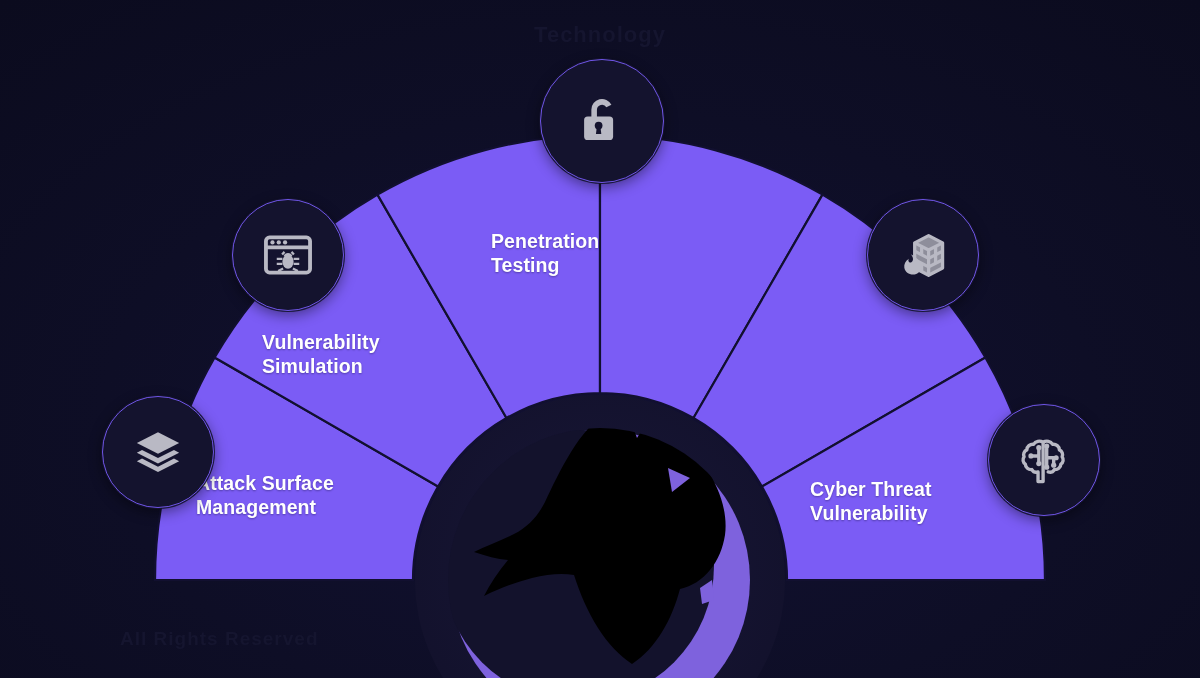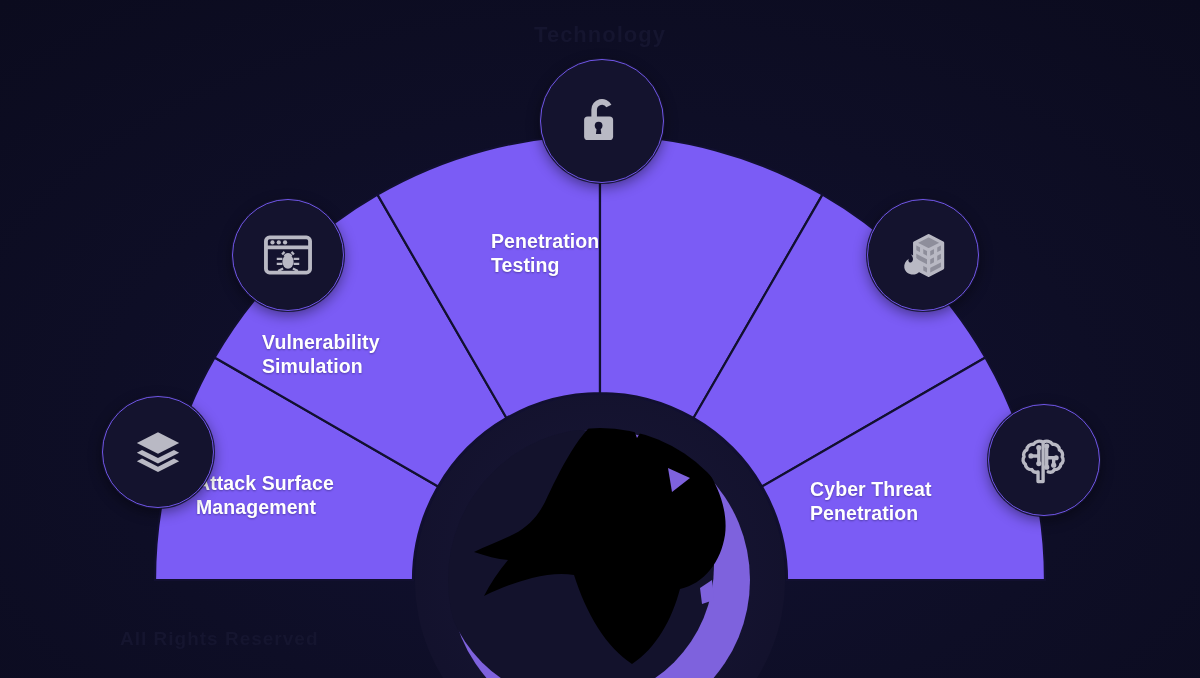--- a/index.html
+++ b/index.html
@@ -111,21 +111,21 @@
       </g>
   </svg>
 
   <div class="seg-label" style="left: 196px; top: 471px; width: 220px;">Attack Surface
 Management</div>
   <div class="seg-label" style="left: 262px; top: 330px; width: 220px;">Vulnerability
 Simulation</div>
   <div class="seg-label" style="left: 491px; top: 229px; width: 220px;">Penetration
 Testing</div>
   <div class="seg-label" style="left: 810px; top: 477px; width: 220px;">Cyber Threat
-Penetration</div>
+Vulnerability</div>
 
   <div class="icon-bubble" style="width: 110px; height: 110px; left: 102px; top: 396px;">
     <span>
       <svg width="54" height="54" viewBox="0 0 24 24" fill="#b9b9c4">
         <path d="M12 3.2 2.6 8 12 12.8 21.4 8 12 3.2Z"></path>
         <path d="M4.9 11.1 2.6 12.3 12 17.1l9.4-4.8-2.3-1.2L12 14.7 4.9 11.1Z"></path>
         <path d="M4.9 14.9 2.6 16.1 12 20.9l9.4-4.8-2.3-1.2L12 18.5l-7.1-3.6Z"></path>
       </svg>
     </span>
   </div>

